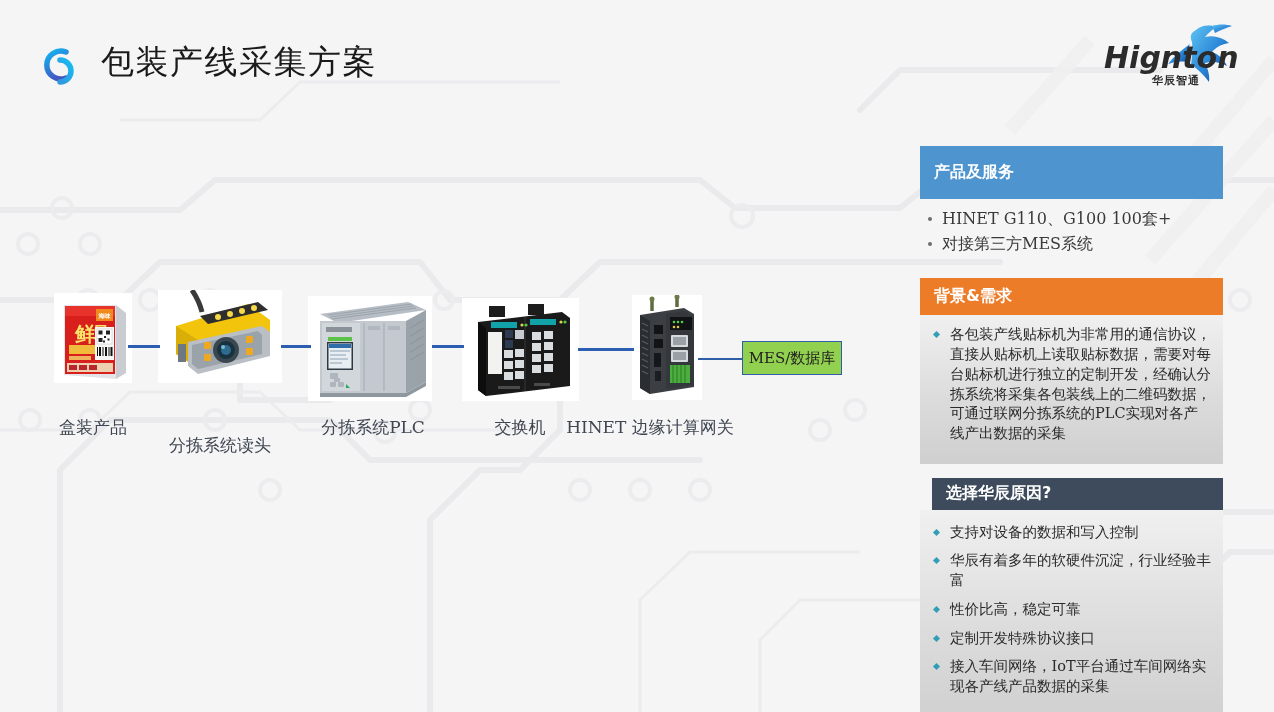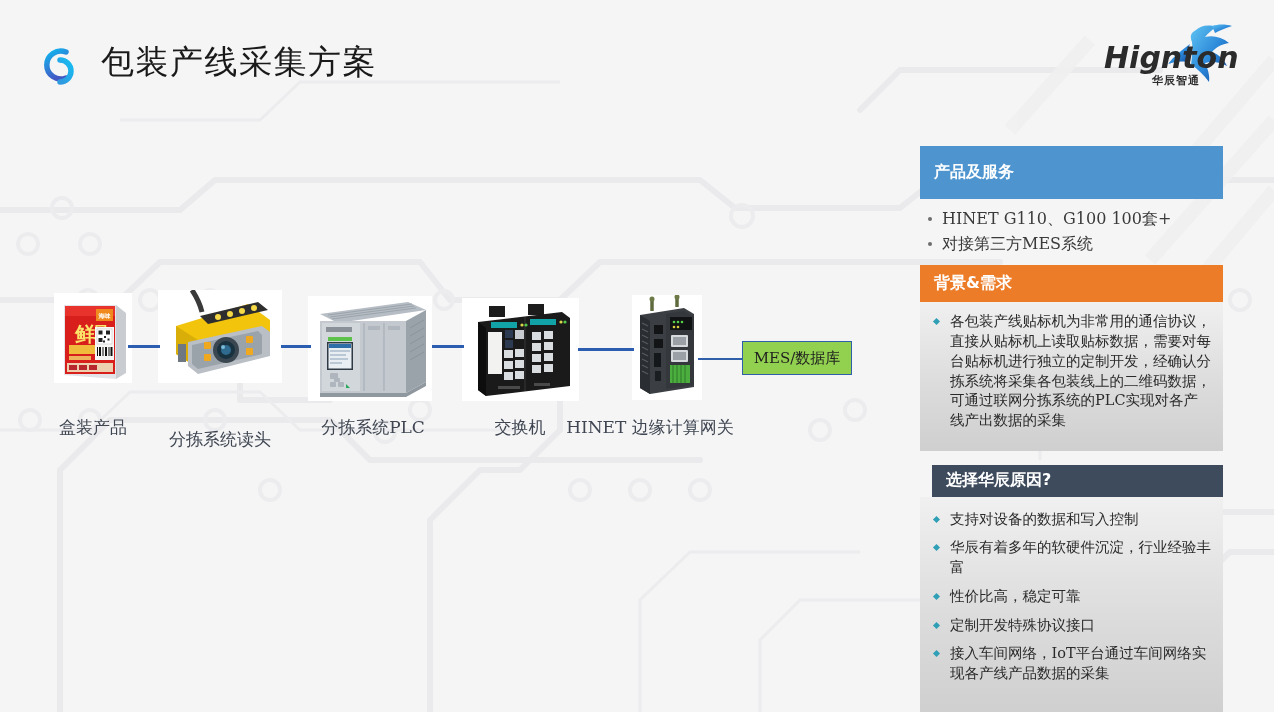--- a/index.html
+++ b/index.html
@@ -86,21 +86,21 @@
     position: absolute;
     height: 3px;
     background: #2b5eb0;
     z-index: 1;
   }
   .connector.thin { height: 2px; background: #2f5fa8; }
 
   #mes-box {
     position: absolute;
     left: 742px; top: 341px;
-    width: 110px; height: 34px;
+    width: 100px; height: 34px;
     background: #92d050;
     border: 1.5px solid #2f5fa8;
     display: flex;
     align-items: center;
     justify-content: center;
     z-index: 2;
   }
   #mes-box-label {
     font-family: "DejaVu Serif", serif;
     font-size: 15px;
@@ -365,21 +365,21 @@
 
         <g fill="#f0a81e">
           <rect x="46" y="52" width="7" height="7" rx="1"></rect>
             <rect x="46" y="64" width="7" height="7" rx="1"></rect>
           <rect x="88" y="46" width="7" height="7" rx="1"></rect>
             <rect x="88" y="58" width="7" height="7" rx="1"></rect>
         </g>
         <rect x="20" y="54" width="8" height="18" fill="#6f7780"></rect>
       </svg>
     </div>
-    <div class="node-label" style="left:160px; top:158px; width:120px;">分拣系统读头</div>
+    <div class="node-label" style="left:160px; top:164px; width:120px;">分拣系统读头</div>
   </div>
 
   <div class="node">
     <div class="node-img" style="left:308px; top:26px; width:124px; height:105px;">
       <svg viewBox="0 0 124 105" width="124" height="105">
         <rect x="0" y="0" width="124" height="105" fill="#ffffff"></rect>
 
         <path d="M12 18 L100 6 L118 14 L30 27 Z" fill="#b6bdc4"></path>
         <g stroke="#9ca4ab" stroke-width="1">
           <path d="M20 19 L104 8"></path>
@@ -565,21 +565,21 @@
       <span class="panel-head-text">产品及服务</span>
     </div>
     <div class="panel-body plain">
       <ul class="dots">
         <li>HINET G110、G100   100套+</li>
         <li>对接第三方MES系统</li>
       </ul>
     </div>
   </div>
 
-  <div style="margin-top:2px;">
+  <div style="margin-top:15px;">
     <div class="panel-head orange">
       <span class="panel-head-text">背景&amp;需求</span>
     </div>
     <div class="panel-body" style="min-height:148px;">
       <ul class="bullets">
         <li>各包装产线贴标机为非常用的通信协议，直接从贴标机上读取贴标数据，需要对每台贴标机进行独立的定制开发，经确认分拣系统将采集各包装线上的二维码数据，可通过联网分拣系统的PLC实现对各产线产出数据的采集</li>
       </ul>
     </div>
   </div>
 

